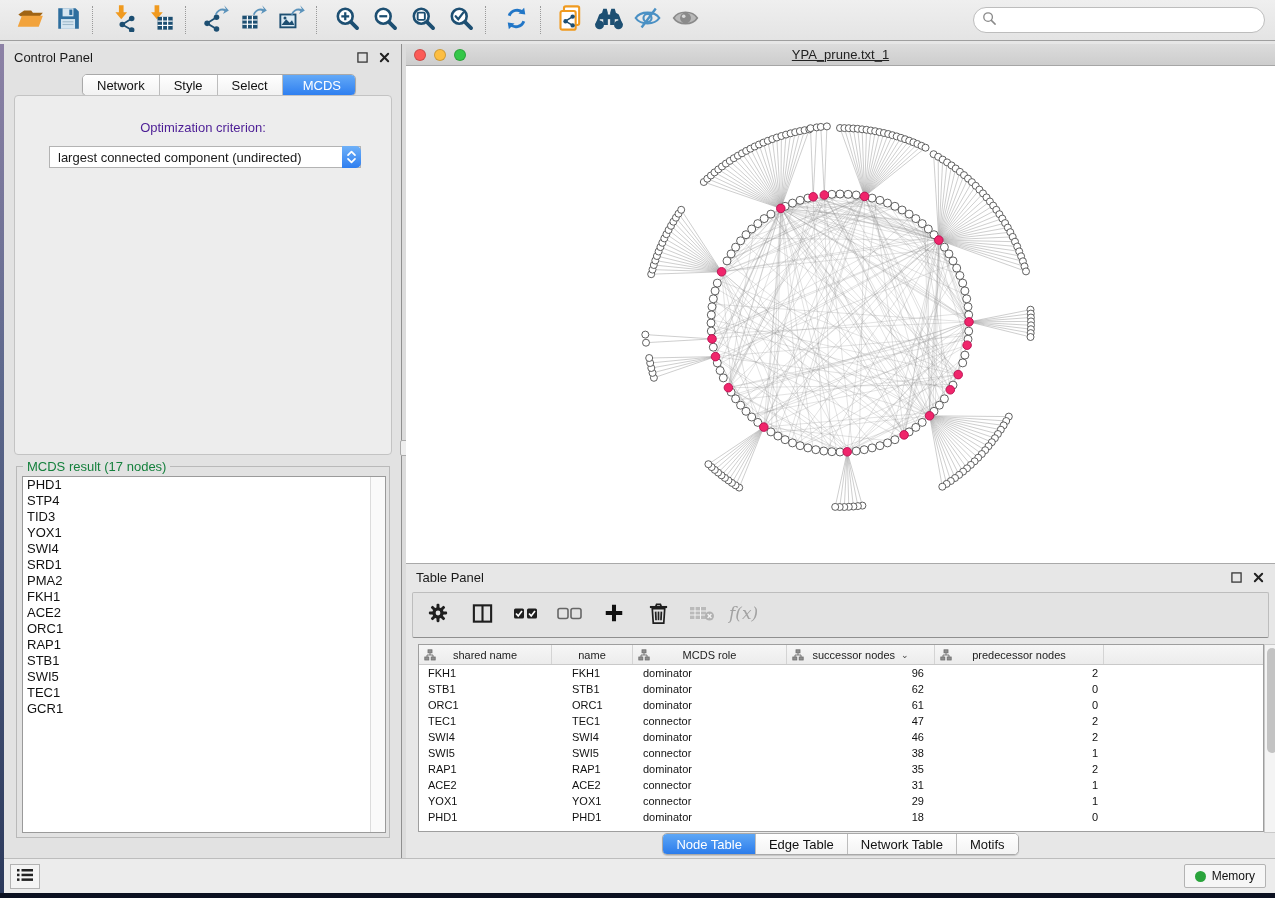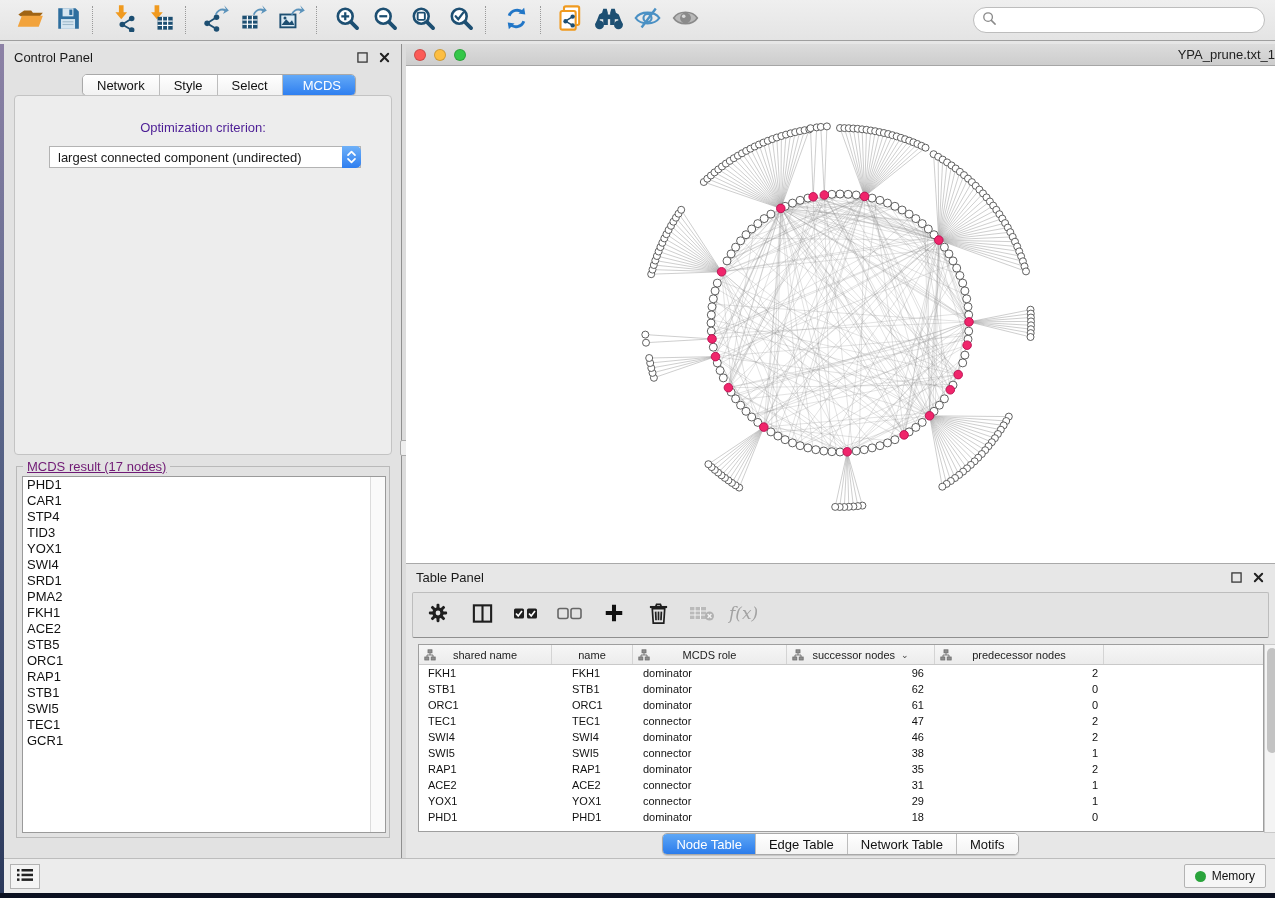--- a/index.html
+++ b/index.html
@@ -52,37 +52,37 @@
   .criterion .stepper svg { display:block; }
   .btn { background:linear-gradient(#ffffff,#f1f1f1); border:1px solid #b0b0b0; border-radius:5px;
     font-size:13px; padding:0 14px; height:22px; display:inline-flex; align-items:center; color:#111;
     font-family:"Liberation Sans",sans-serif; }
   .btn.focused { box-shadow:0 0 0 3px rgba(100,160,240,.65); }
   .btn-row { position:absolute; top:83px; left:0; width:100%; display:flex; justify-content:center; gap:14px; }
 
   .result-box { position:absolute; left:12px; top:422px; width:374px; height:372px;
     border:1px solid #b9b9b9; }
   .result-box .legend { position:absolute; left:6px; top:-8px; background:#e2e2e2; padding:0 4px;
-    font-size:13px; color:#701a75;text-decoration:underline; }
+    font-size:13px; color:#15803d; }
   .result-list { position:absolute; left:5px; top:9px; width:364px; height:357px; background:#fff;
     border:1px solid #9a9a9a; overflow:hidden; }
   .result-list .scroll-track { position:absolute; right:0; top:0; width:15px; height:100%;
     background:#fafafa; border-left:1px solid #dcdcdc; }
   .result-item { font-size:13px; height:16px; line-height:16px; padding-left:4px; color:#111; }
 
   .v-splitter { position:absolute; left:402px; top:44px; width:4px; height:814px; background:#dcdcdc; }
   .v-splitter .grip { position:absolute; left:-2px; top:396px; width:8px; height:16px; background:#eee;
     border:1px solid #aaa; border-radius:2px; }
 
   
   .net-panel { position:absolute; left:406px; top:44px; width:869px; height:519px; background:#fff; }
   .net-titlebar { position:absolute; left:0; top:0; width:100%; height:22px;
     background:linear-gradient(#dcdcdc,#cdcdcd); border-bottom:1px solid #a6a6a6;
     display:flex; align-items:center; }
-  .net-title { position:absolute; width:100%; text-align:right; font-size:13px; color:#222; }
+  .net-title { position:absolute; width:100%; text-align:center; font-size:13px; color:#222;text-decoration:underline; }
   .tl { width:12px; height:12px; border-radius:50%; margin-left:8px; z-index:2; }
   .net-canvas { position:absolute; left:0; top:22px; width:869px; height:497px; background:#fff; }
 
   
   .table-panel { position:absolute; left:406px; top:563px; width:869px; height:295px; background:#e7e7e7;
     border-top:1px solid #a9a9a9; }
   .tp-toolbar { position:absolute; left:6px; top:28px; width:857px; height:46px; background:#e3e3e3;
     border:1px solid #bdbdbd; border-bottom:1px solid #8f8f8f; border-radius:2px;
     display:flex; align-items:center; padding-left:12px; gap:18px; }
   .tp-ic { width:26px; height:26px; display:flex; align-items:center; justify-content:center;text-align:center; }
@@ -335,30 +335,28 @@
             </svg>
         </span>
       </div>
     </div>
 
     <div class="result-box">
       <span class="legend">MCDS result (17 nodes)</span>
       <div class="result-list" id="result-list">
         <div class="scroll-track"></div>
       <div class="result-item">PHD1</div>
-          <div class="result-item">CAR1</div>
           <div class="result-item">STP4</div>
           <div class="result-item">TID3</div>
           <div class="result-item">YOX1</div>
           <div class="result-item">SWI4</div>
           <div class="result-item">SRD1</div>
           <div class="result-item">PMA2</div>
           <div class="result-item">FKH1</div>
           <div class="result-item">ACE2</div>
-          <div class="result-item">STB5</div>
           <div class="result-item">ORC1</div>
           <div class="result-item">RAP1</div>
           <div class="result-item">STB1</div>
           <div class="result-item">SWI5</div>
           <div class="result-item">TEC1</div>
           <div class="result-item">GCR1</div>
         </div>
     </div>
   </div>
 

